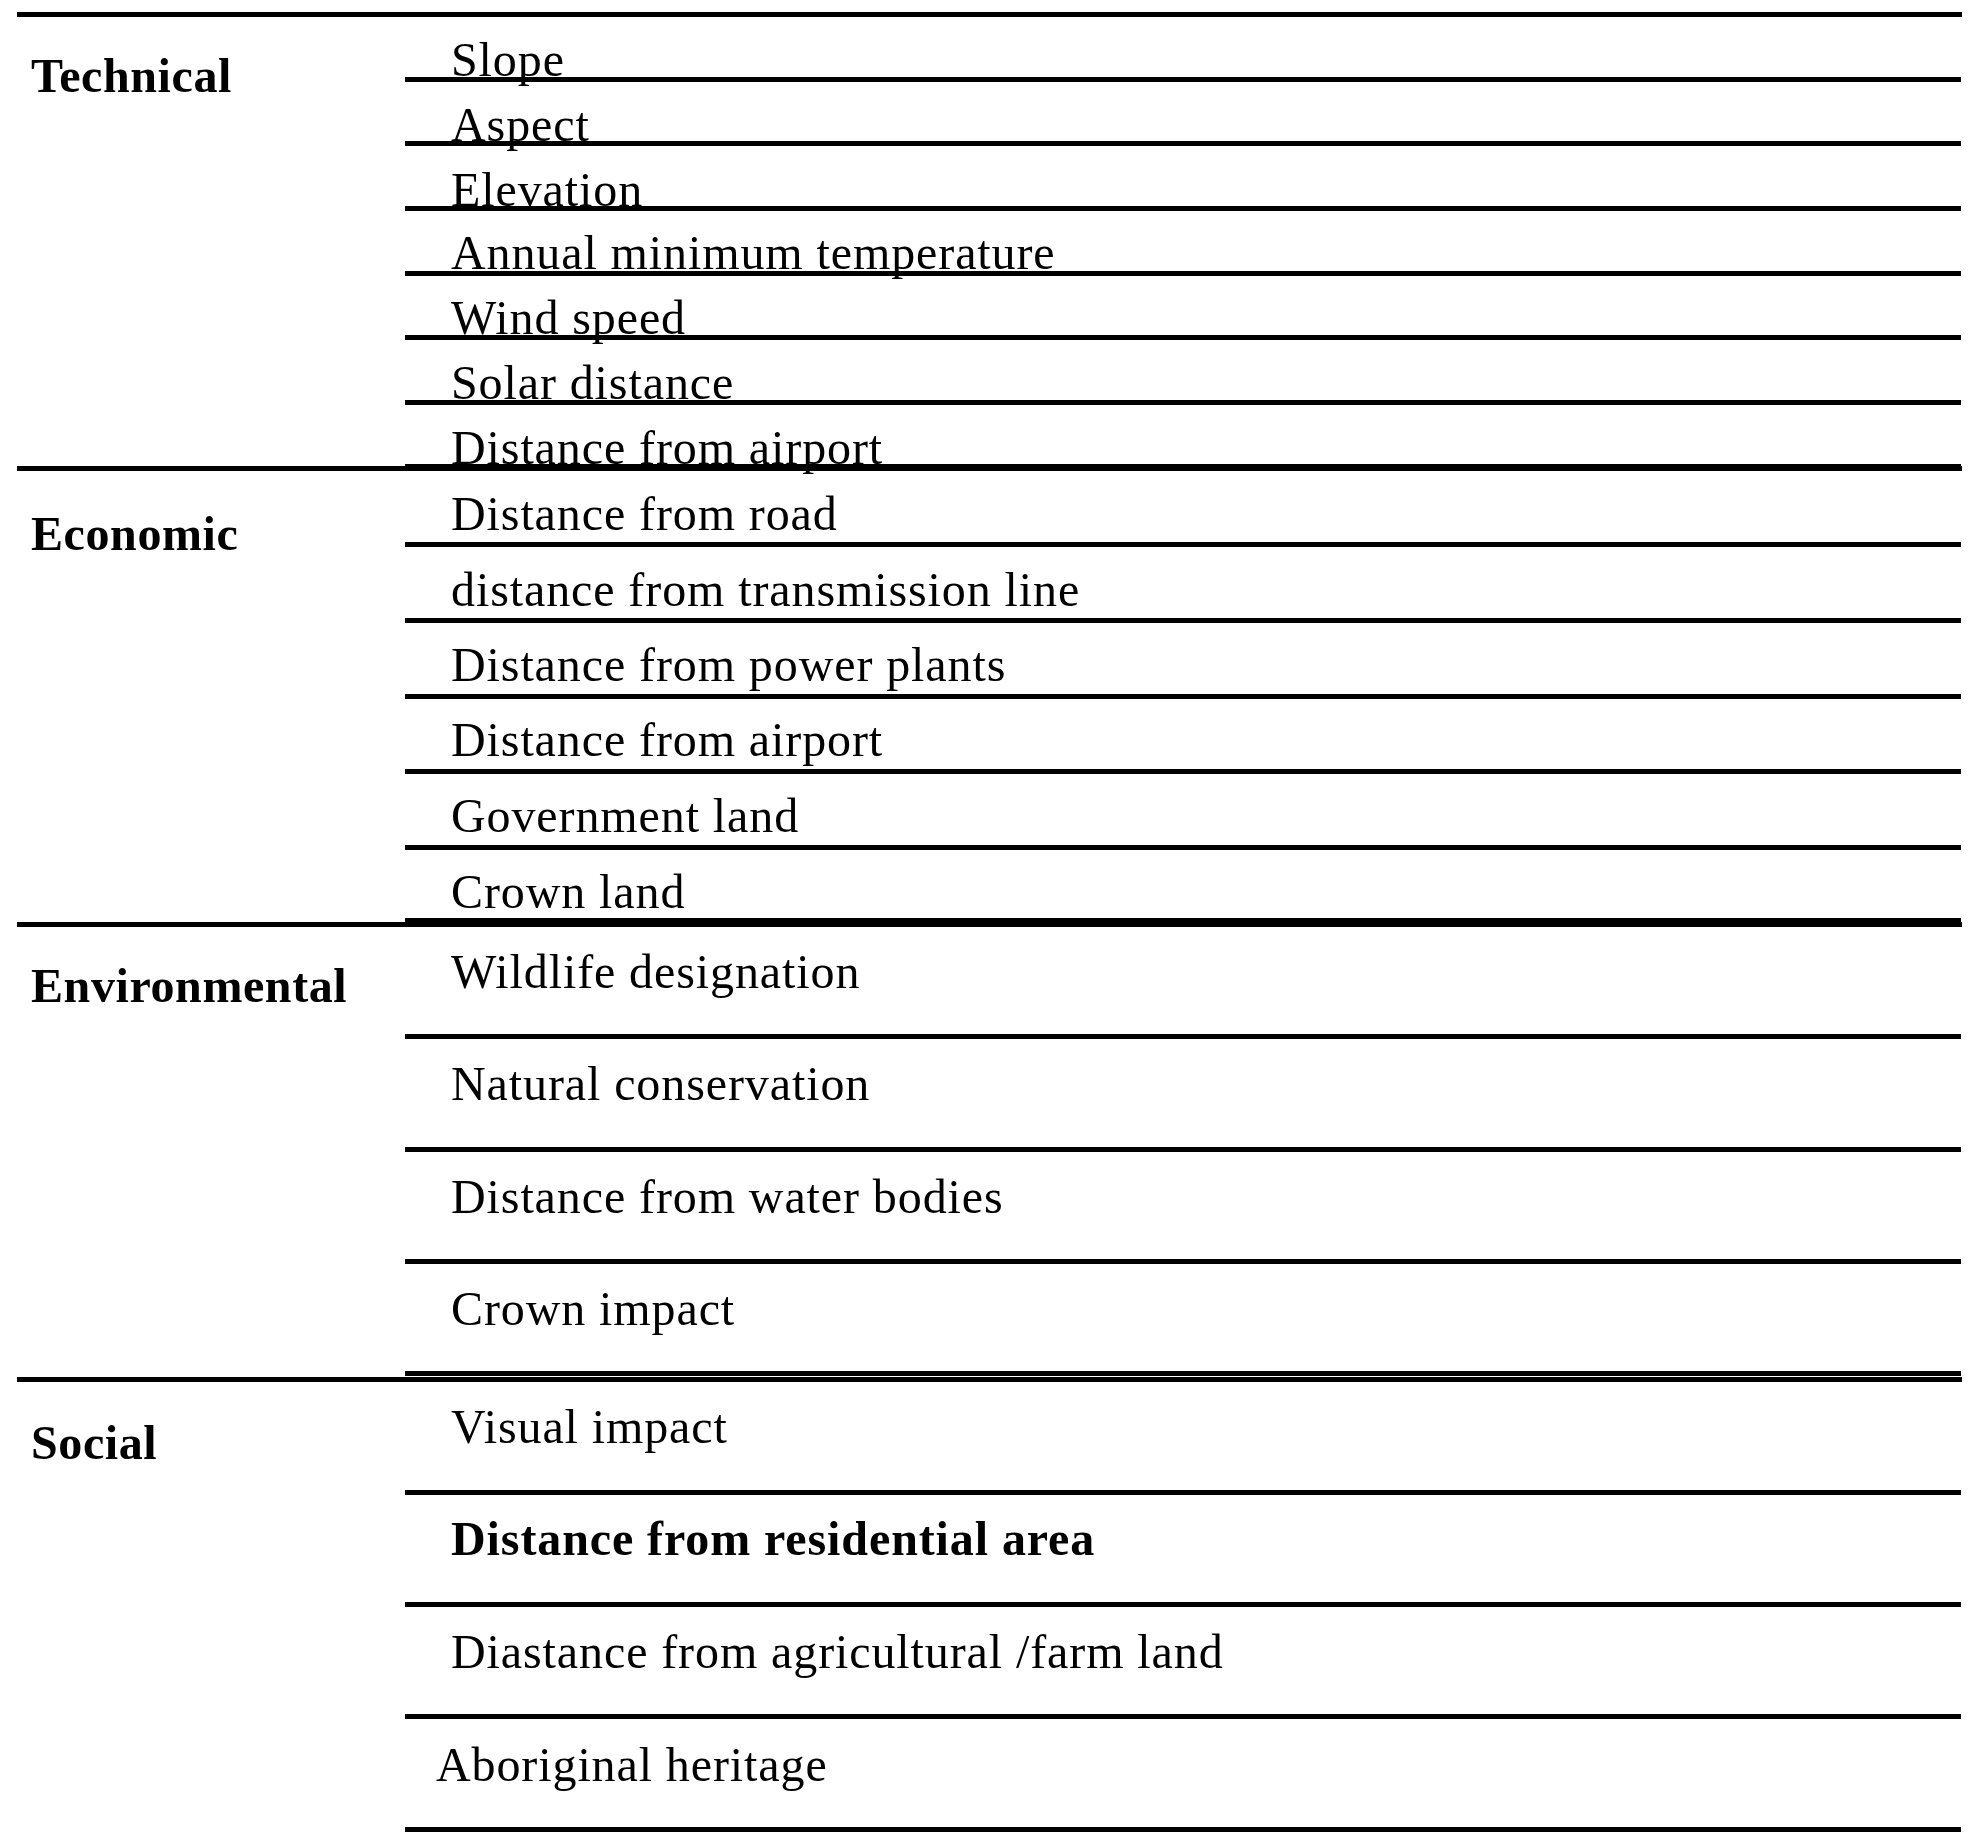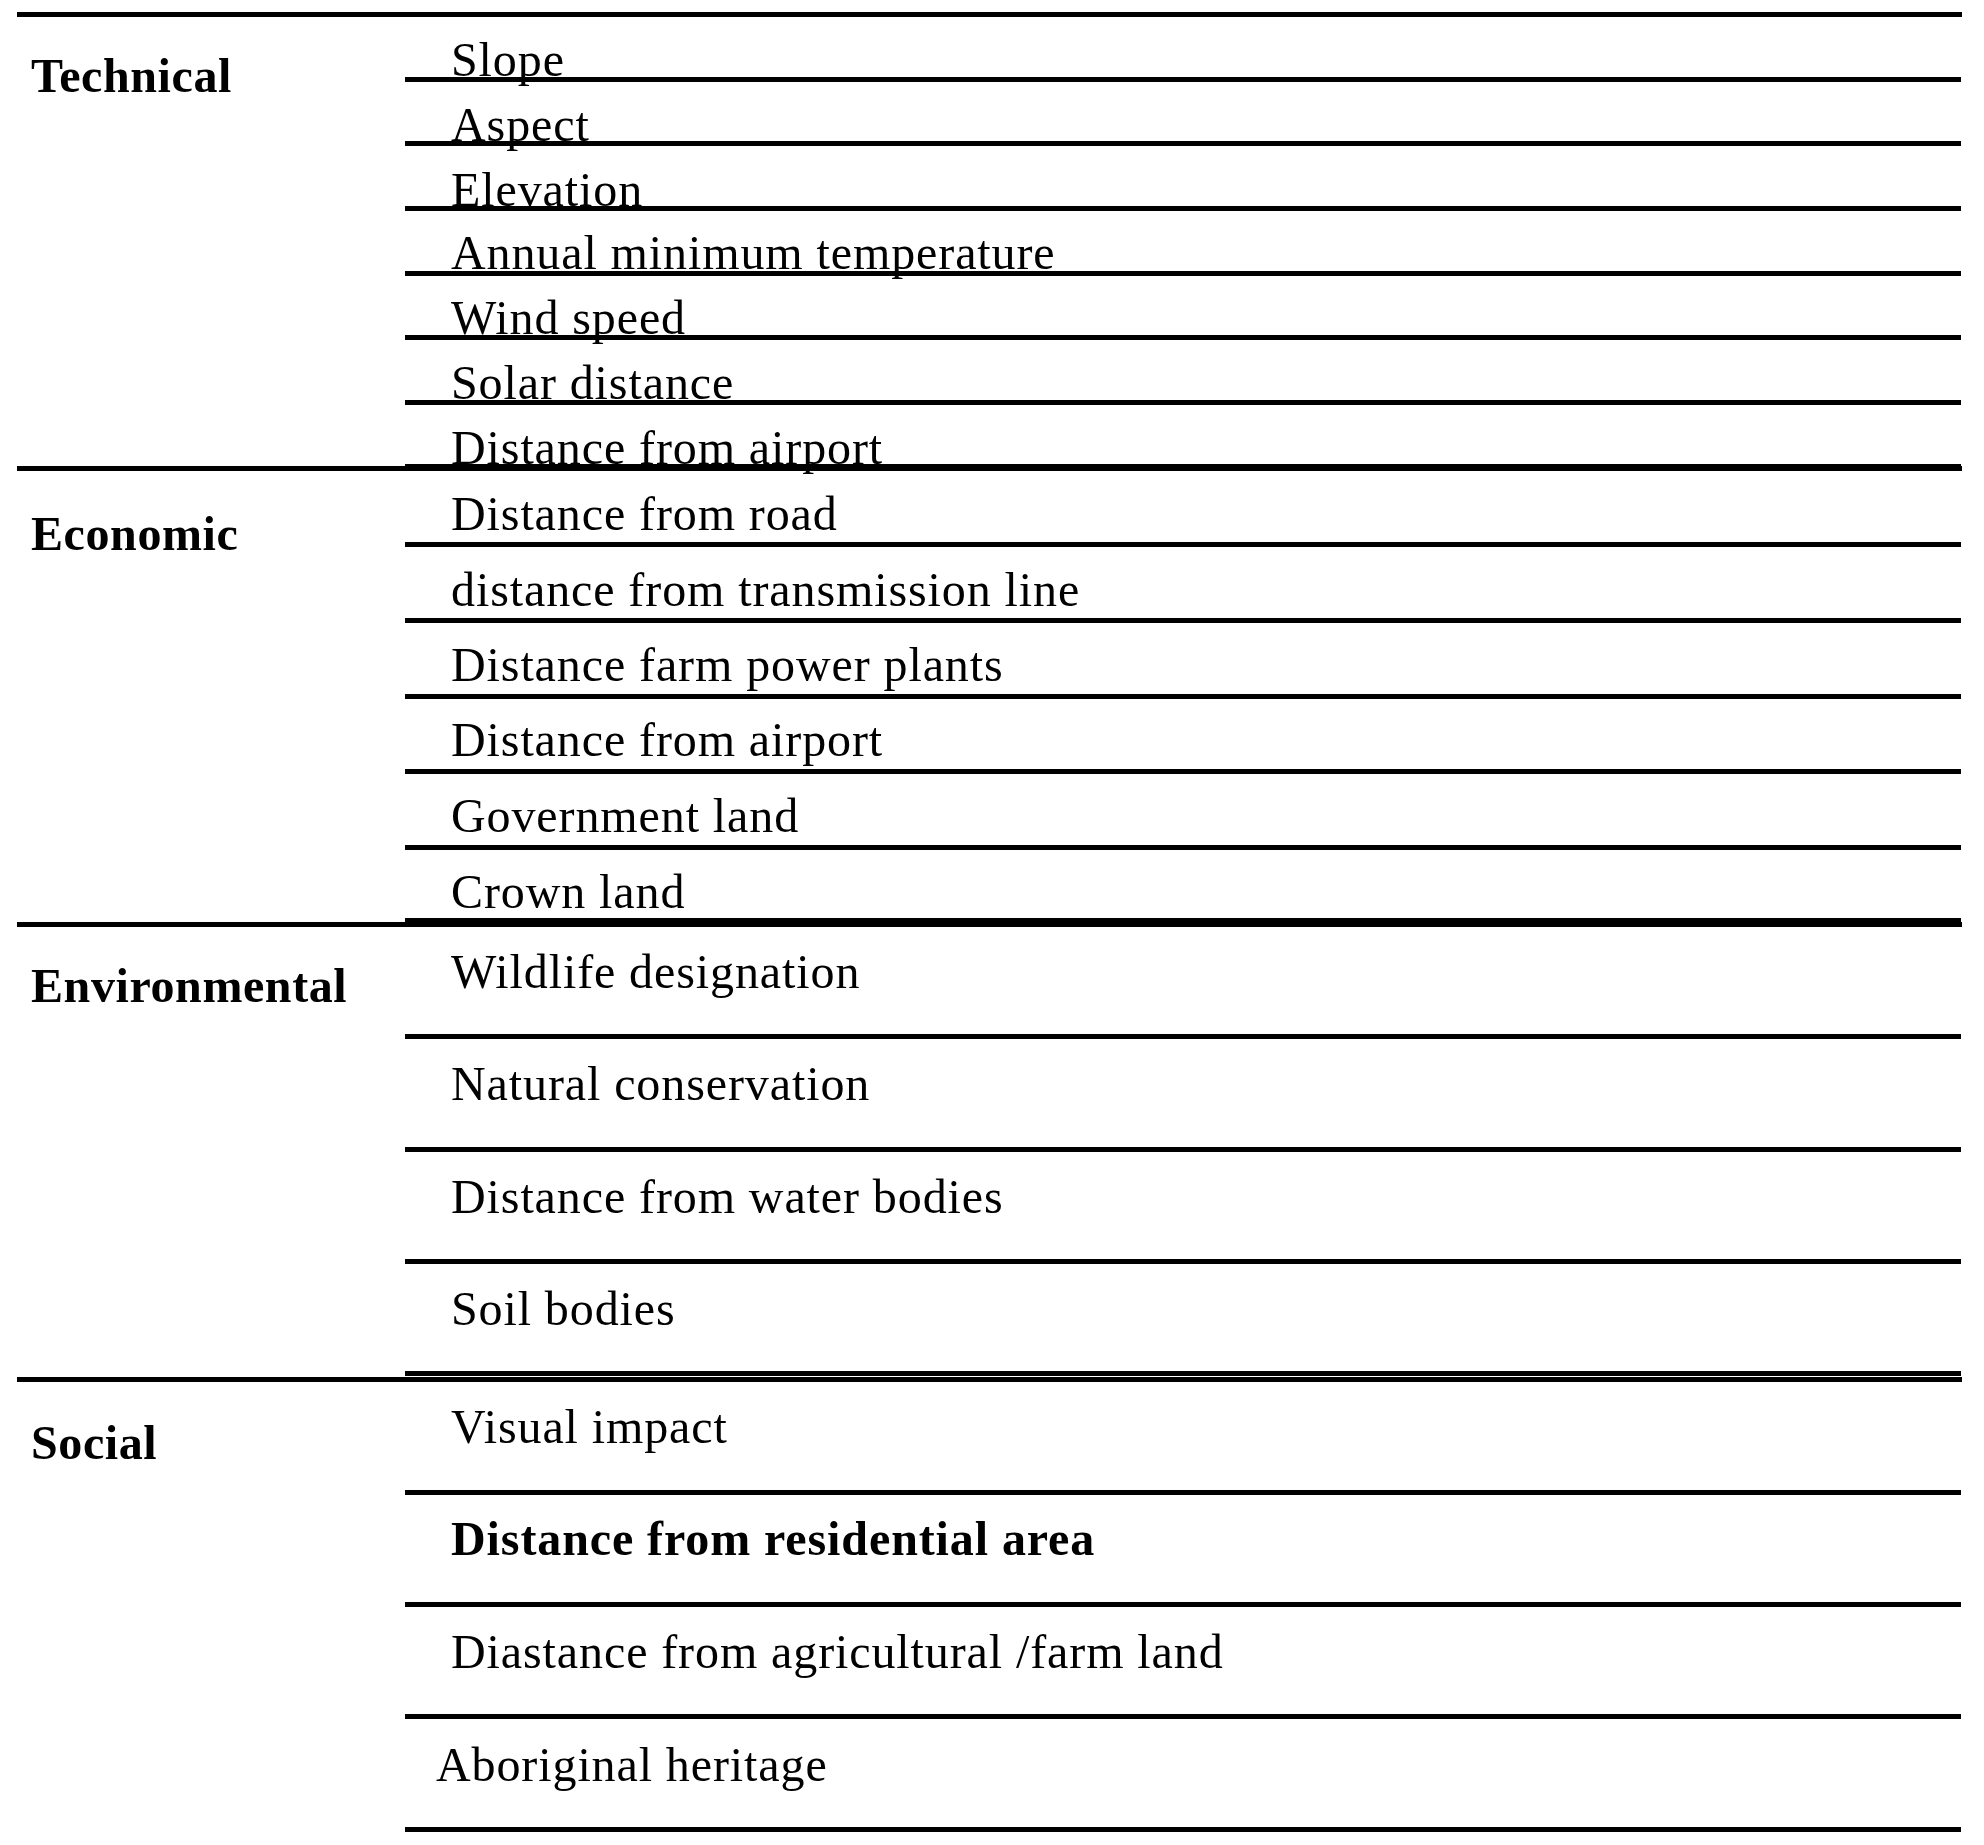--- a/index.html
+++ b/index.html
@@ -50,21 +50,21 @@
 
 <div>
   <div class="txt label" style="left:31px; top:490px;">Economic</div>
 
   <div class="txt" style="left:451px; top:490px;">Distance from road</div>
   <div class="rule" style="left:405px; top:542px; width:1556px; height:5.3px;"></div>
 
   <div class="txt" style="left:451px; top:566px;">distance from transmission line</div>
   <div class="rule" style="left:405px; top:618px; width:1556px; height:5.3px;"></div>
 
-  <div class="txt" style="left:451px; top:641px;">Distance farm power plants</div>
+  <div class="txt" style="left:451px; top:641px;">Distance from power plants</div>
   <div class="rule" style="left:405px; top:694px; width:1556px; height:5.3px;"></div>
 
   <div class="txt" style="left:451px; top:716px;">Distance from airport</div>
   <div class="rule" style="left:405px; top:769px; width:1556px; height:5.3px;"></div>
 
   <div class="txt" style="left:451px; top:792px;">Government land</div>
   <div class="rule" style="left:405px; top:845px; width:1556px; height:5.3px;"></div>
 
   <div class="txt" style="left:451px; top:868px;">Crown land</div>
 </div>
@@ -77,21 +77,21 @@
 
   <div class="txt" style="left:451px; top:948px;">Wildlife designation</div>
   <div class="rule" style="left:405px; top:1034px; width:1556px; height:4.7px;"></div>
 
   <div class="txt" style="left:451px; top:1060px;">Natural conservation</div>
   <div class="rule" style="left:405px; top:1147px; width:1556px; height:4.7px;"></div>
 
   <div class="txt" style="left:451px; top:1173px;">Distance from water bodies</div>
   <div class="rule" style="left:405px; top:1259px; width:1556px; height:4.7px;"></div>
 
-  <div class="txt" style="left:451px; top:1285px;">Soil bodies</div>
+  <div class="txt" style="left:451px; top:1285px;">Crown impact</div>
 </div>
 
 <div class="rule" style="left:405px; top:1371px; width:1556px; height:4.7px;"></div>
 <div class="rule" style="left:16.5px; top:1377px; width:1945px; height:5.3px;"></div>
 
 <div>
   <div class="txt label" style="left:31px; top:1399px;">Social</div>
 
   <div class="txt" style="left:451px; top:1403px;">Visual impact</div>
   <div class="rule" style="left:405px; top:1490px; width:1556px; height:4.7px;"></div>

